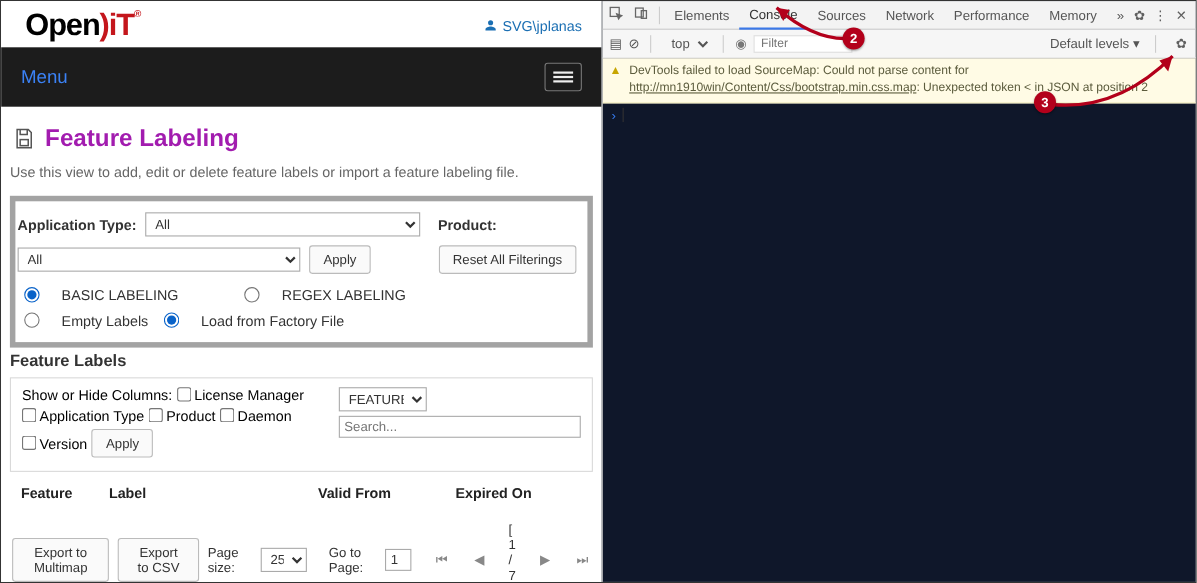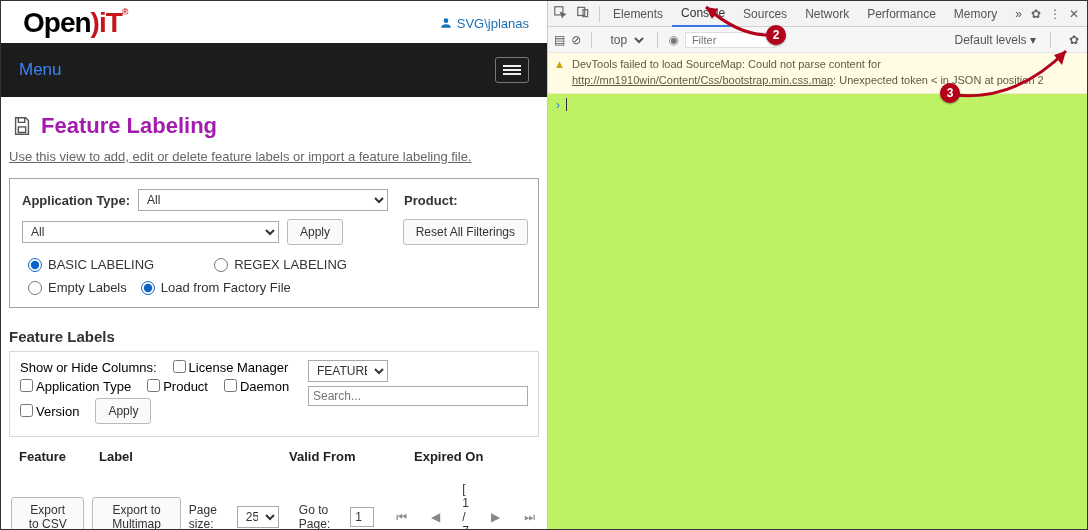--- a/index.html
+++ b/index.html
@@ -1,53 +1,53 @@
 <!DOCTYPE html>
 <html><head>
 <meta charset="utf-8">
 <style>
 * { margin: 0; padding: 0; box-sizing: border-box; font-family: -apple-system, BlinkMacSystemFont, "Segoe UI", Arial, sans-serif; }
 html, body { width: 1088px; height: 530px; overflow: hidden; }
 .shell { display: flex; width: 1088px; height: 530px; border: 1px solid #333; }
 .left-pane { width: 548px; height: 100%; overflow: hidden; background: #fff; position: relative; }
-.right-pane { width: 540px; height: 100%; border-left: 1px solid #c7c7c7; background: #bef264; position: relative; }
+.right-pane { width: 540px; height: 100%; border-left: 1px solid #c7c7c7; background: #0f172a; position: relative; }
 
 
 .brand-bar { display: flex; justify-content: space-between; align-items: center; padding: 6px 18px 4px 22px; }
 .brand { font-family: Arial, sans-serif; font-weight: 800; font-size: 28px; color: #000; letter-spacing: -1px; }
 .brand .red { color: #c4161c; }
 .brand sup { font-size: 9px; color: #c4161c; vertical-align: top; }
 .user-link { color: #1b6fb3; font-size: 13px; display: flex; align-items: center; gap: 4px; }
 .user-link svg { width: 14px; height: 14px; fill: #1b6fb3; }
 
 .menu-bar { background: #1c1c1c; color: #eee; display: flex; justify-content: space-between; align-items: center; padding: 14px 18px; }
 .menu-bar .title { font-size: 17px; color: #3b82f6; }
 .hamburger { border: 1px solid #777; border-radius: 3px; padding: 5px 7px; }
 .hamburger div { width: 18px; height: 2px; background: #eee; margin: 2px 0; }
 
 .page-title { display: flex; align-items: center; gap: 8px; font-size: 22px; font-weight: 700; color: #a21caf; padding: 16px 10px 8px 10px; }
 .page-title svg { width: 22px; height: 22px; stroke: #555; fill: none; stroke-width: 1.5; }
-.page-intro { color: #666; font-size: 13px; padding: 2px 8px 14px 8px; text-decoration: underline; }
-
-.panel { border: 1px solid #a3a3a3; margin: 0 8px 18px 8px; padding: 10px 10px 8px 12px; font-size: 13px; color: #333; }
+.page-intro { color: #666; font-size: 13px; padding: 2px 8px 14px 8px; }
+
+.panel { border: 5px solid #a3a3a3; margin: 0 8px 2px 8px; padding: 10px 10px 8px 2px; font-size: 13px; color: #333; }
 .row { display: flex; align-items: center; gap: 8px; flex-wrap: wrap; margin-bottom: 8px; }
 .lbl-bold { font-weight: 700; font-size: 13px; }
 select, input[type=text] { border: 1px solid #aaa; font-size: 12px; padding: 2px 4px; background: #fff; color: #333; }
 .btn { border: 1px solid #bbb; border-radius: 3px; background: #fafafa; padding: 5px 12px; font-size: 12px; color: #333; cursor: pointer; }
 .btn-right-block { margin-left: auto; }
 
 .radio-group { display: flex; gap: 60px; padding: 4px 6px; }
 .radio-group.second { gap: 14px; }
-.radio-item { display: flex; align-items: center; gap: 6px; font-size: 13px; }
+.radio-item { display: flex; align-items: flex-start; gap: 20px; font-size: 13px; }
 input[type=radio] { accent-color: #0a63c9; width: 14px; height: 14px; }
 
 .section-title { font-weight: 700; font-size: 15px; color: #333; padding: 2px 8px 6px 8px; }
 
 .featlabel-panel { border: 1px solid #d9d9d9; margin: 0 8px; padding: 8px 10px; font-size: 13px; }
-.featlabel-panel .rowf { display: flex; align-items: center; gap: 16px; flex-wrap: wrap; margin-bottom: 4px; }
+.featlabel-panel .rowf { display: flex; align-items: center; gap: 4px; flex-wrap: wrap; margin-bottom: 4px; }
 .chk { display: inline-flex; align-items: flex-start; gap: 3px; font-size: 13px; }
 input[type=checkbox] { width: 13px; height: 13px; }
 
 .feat-right { display: flex; flex-direction: column; gap: 4px; margin-left: auto; }
 .feat-right select { width: 80px; }
 .feat-right input { width: 220px; }
 
 .table-head { display: flex; padding: 8px 10px; margin: 4px 8px 0 8px; font-size: 13px; font-weight: 700; color: #222; }
 .th-feature { width: 80px; }
 .th-label { width: 190px; }
@@ -203,22 +203,22 @@
     </div>
 
     <div class="table-head">
       <div class="th-feature">Feature</div>
       <div class="th-label">Label</div>
       <div class="th-valid">Valid From</div>
       <div class="th-exp">Expired On</div>
     </div>
 
     <div class="pager-row">
+      <button class="btn">Export to Multimap</button>
       <button class="btn">Export to CSV</button>
-      <button class="btn">Export to Multimap</button>
       <div class="pager-right">
         <span>Page size:</span>
         <select style="width:42px"><option>25</option></select>
         <span>Go to Page:</span>
         <input type="text" style="width: 24px; text-align: left;" value="1">
         <span class="pager-btn">⏮</span>
         <span class="pager-btn">◀</span>
         <span>[ 1 / 7 ]</span>
         <span class="pager-btn">▶</span>
         <span class="pager-btn">⏭</span>

